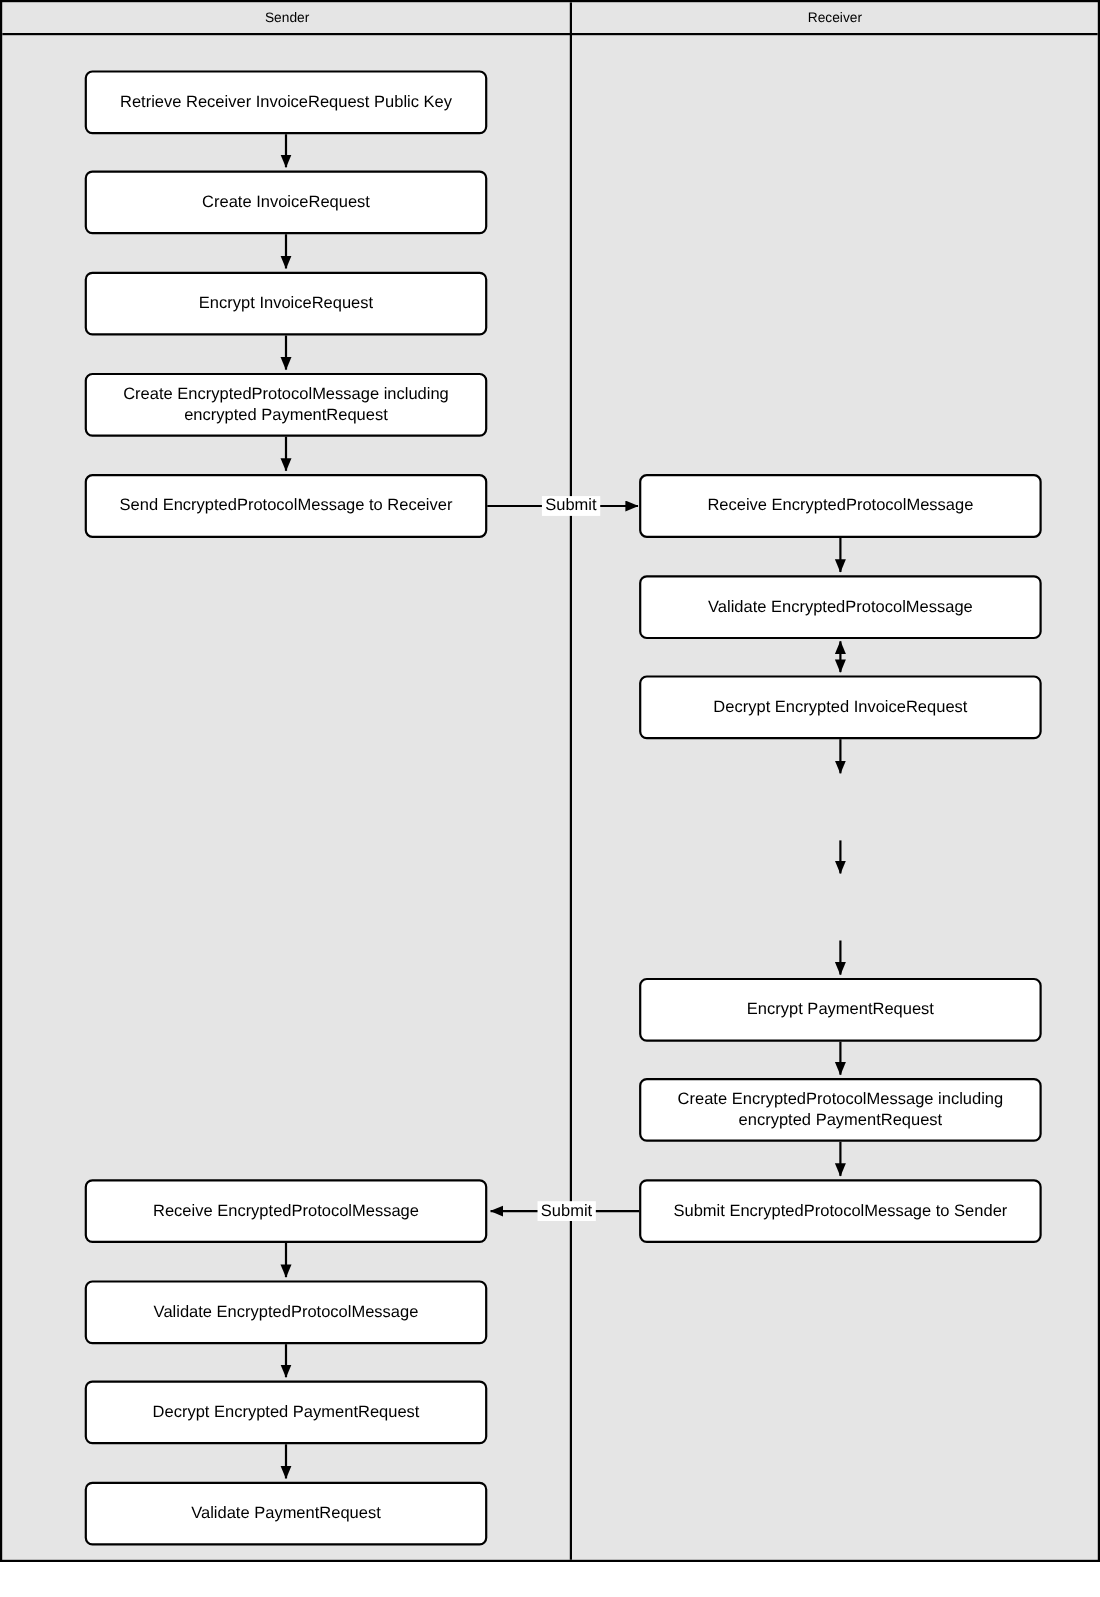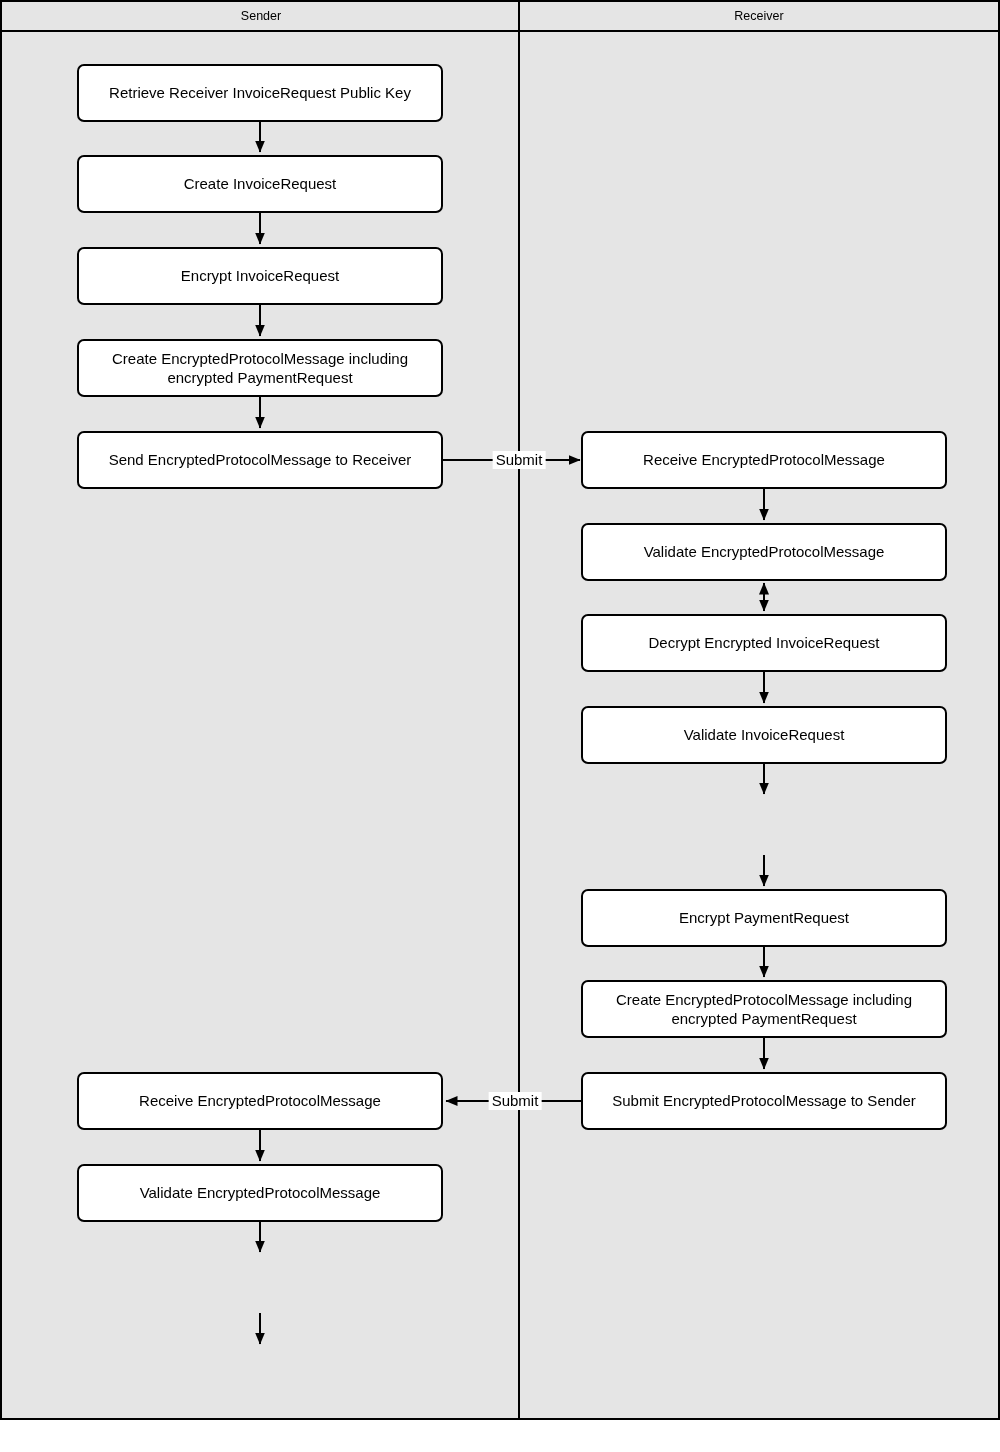--- a/index.html
+++ b/index.html
@@ -62,25 +62,26 @@
     </g>
   </svg>
 
   <div class="node sender-node" style="top:62px">Retrieve Receiver InvoiceRequest Public Key</div>
   <div class="node sender-node" style="top:153px">Create InvoiceRequest</div>
   <div class="node sender-node" style="top:245px">Encrypt InvoiceRequest</div>
   <div class="node sender-node" style="top:337px">Create EncryptedProtocolMessage including encrypted PaymentRequest</div>
   <div class="node sender-node" style="top:429px">Send EncryptedProtocolMessage to Receiver</div>
   <div class="node sender-node" style="top:1070px">Receive EncryptedProtocolMessage</div>
   <div class="node sender-node" style="top:1162px">Validate EncryptedProtocolMessage</div>
+  <div class="node sender-node" style="top:1253px">Decrypt Encrypted PaymentRequest</div>
+  <div class="node sender-node" style="top:1345px">Validate PaymentRequest</div>
 
   <div class="node receiver-node" style="top:429px">Receive EncryptedProtocolMessage</div>
   <div class="node receiver-node" style="top:521px">Validate EncryptedProtocolMessage</div>
   <div class="node receiver-node" style="top:612px">Decrypt Encrypted InvoiceRequest</div>
-  <div class="node receiver-node" style="top:704px">Validate InvoiceRequest</div>
   <div class="node receiver-node" style="top:887px">Encrypt PaymentRequest</div>
   <div class="node receiver-node" style="top:978px">Create EncryptedProtocolMessage including encrypted PaymentRequest</div>
   <div class="node receiver-node" style="top:1070px">Submit EncryptedProtocolMessage to Sender</div>
 
   <span class="wire-label" style="left:517px;top:458px">Submit</span>
   <span class="wire-label" style="left:513px;top:1099px">Submit</span>
 
 </div>
 
 </body></html>

